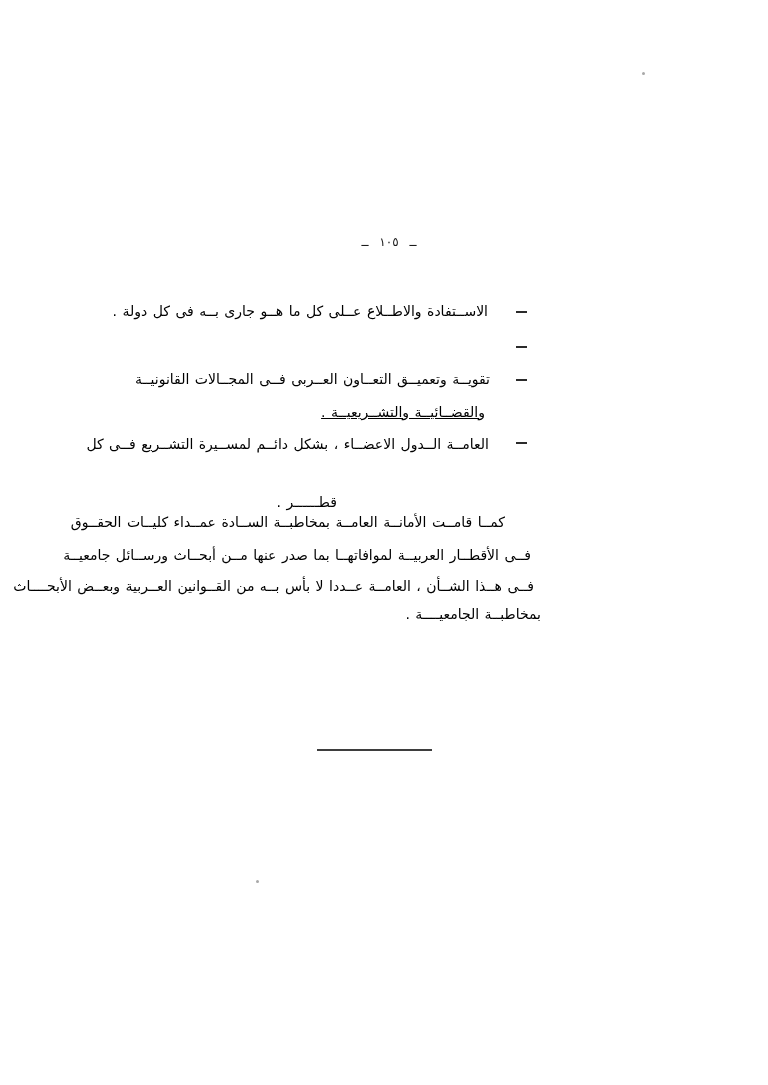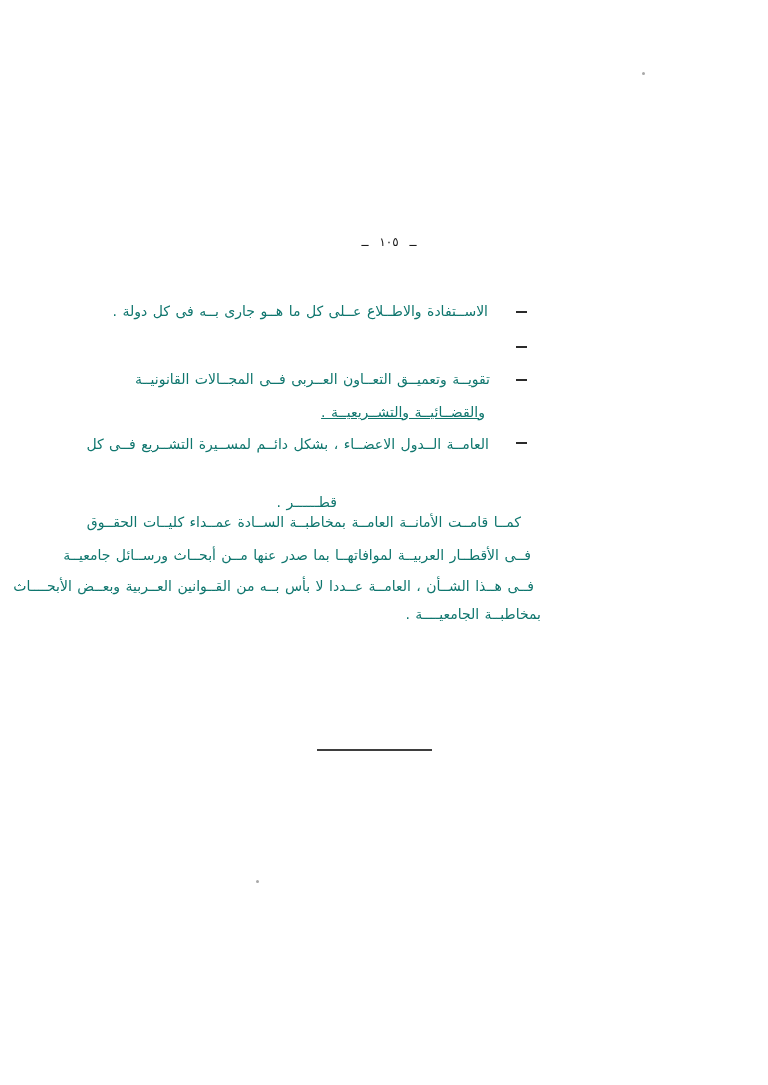--- a/index.html
+++ b/index.html
@@ -14,21 +14,21 @@
   }
   .txt {
     position:absolute;
     direction:rtl;
     unicode-bidi:plaintext;
     white-space:nowrap;
     text-align:right;
     font-size:14px;
     line-height:20px;
     word-spacing:1px;
-    color:#0f766e;
+    color:#000000;
   }
   .pageno {
     position:absolute;
     top:217px; left:324px; width:130px;
     text-align:center;
     direction:rtl;
     font-size:12px;
     line-height:16px;
     word-spacing:7px;
     color:#1c1c1c;
@@ -68,21 +68,21 @@
 
   <div class="txt" style="top:301px; right:280px;">الاســتفادة والاطــلاع عــلى كل ما هــو جارى بــه فى كل دولة .</div>
 
 
   <div class="txt" style="top:369px; right:278px;">تقويــة وتعميــق التعــاون العــربى فــى المجــالات القانونيــة</div>
   <div class="txt" style="top:402px; right:283px;text-decoration:underline;">والقضــائيــة والتشــريعيــة .</div>
 
   <div class="txt" style="top:434px; right:279px;">العامــة الــدول الاعضــاء ، بشكل دائــم لمســيرة التشــريع فــى كل</div>
   <div class="txt" style="top:464px; right:431px;margin-top:28px;">قطــــــر .</div>
 
-  <div class="txt" style="top:512px; right:247px;">كمــا قامــت الأمانــة العامــة بمخاطبــة الســادة عمــداء كليــات الحقــوق</div>
+  <div class="txt" style="top:512px; right:263px;">كمــا قامــت الأمانــة العامــة بمخاطبــة الســادة عمــداء كليــات الحقــوق</div>
   <div class="txt" style="top:545px; right:237px;">فــى الأقطــار العربيــة لموافاتهــا بما صدر عنها مــن أبحــاث ورســائل جامعيــة</div>
   <div class="txt" style="top:576px; right:234px;">فــى هــذا الشــأن ، العامــة عــددا لا بأس بــه من القــوانين العــربية وبعــض الأبحــــاث</div>
   <div class="txt" style="top:604px; right:227px;">بمخاطبــة الجامعيــــة .</div>
 
   <div class="divider"></div>
 
   <div class="speck" style="top:880px; left:256px;"></div>
 
 </div>
 

